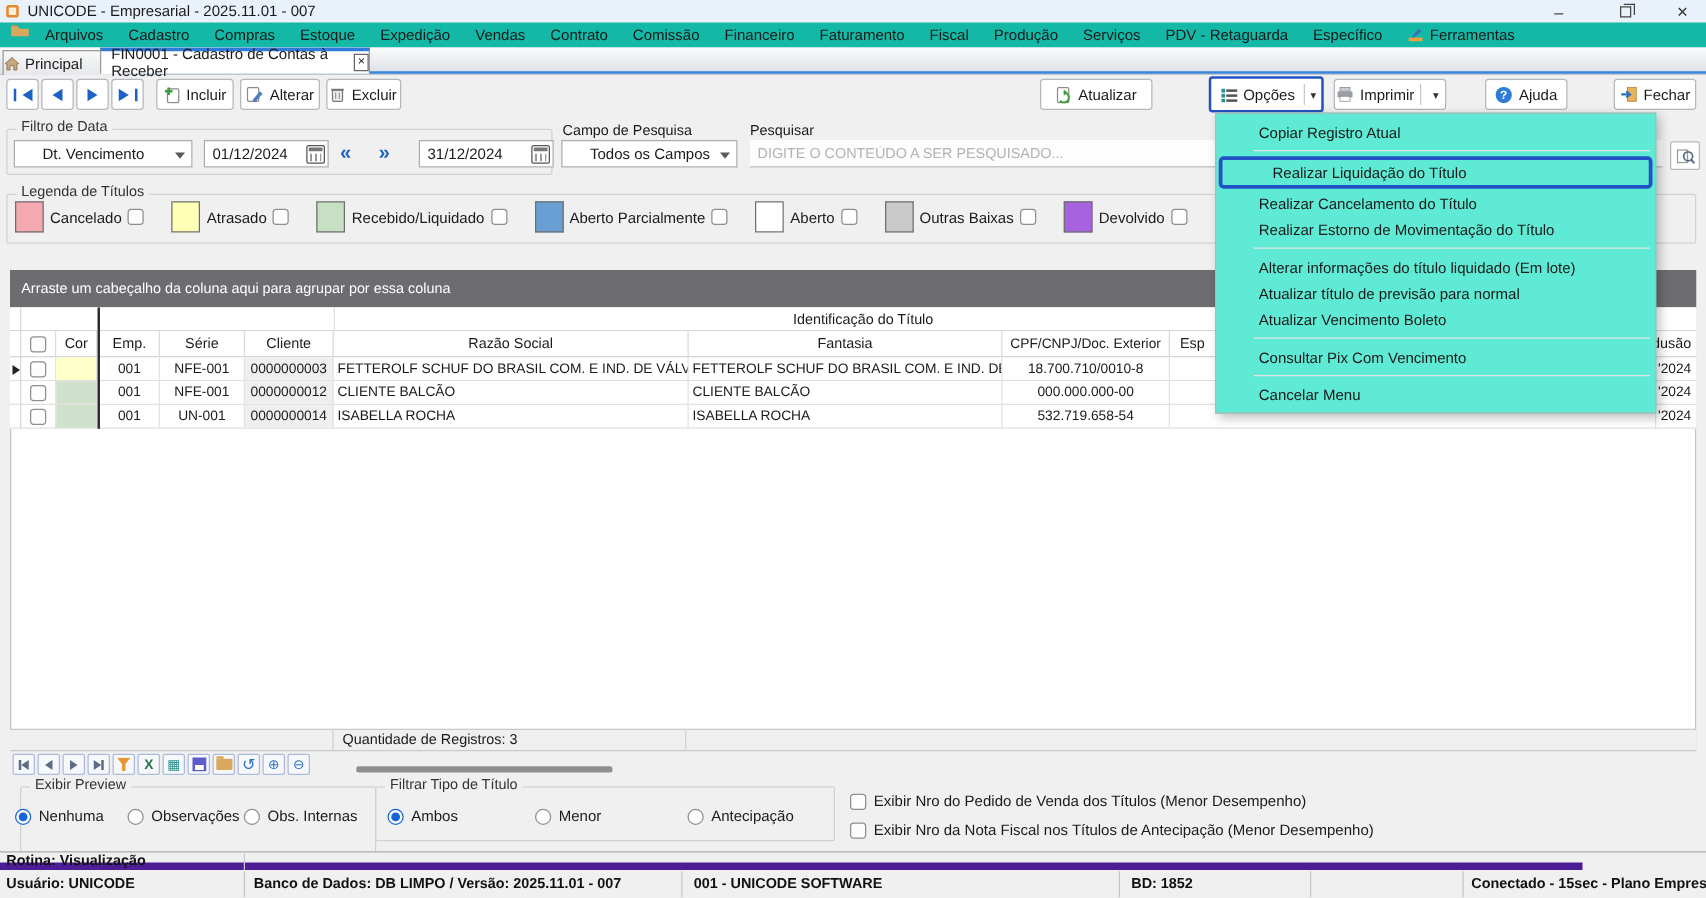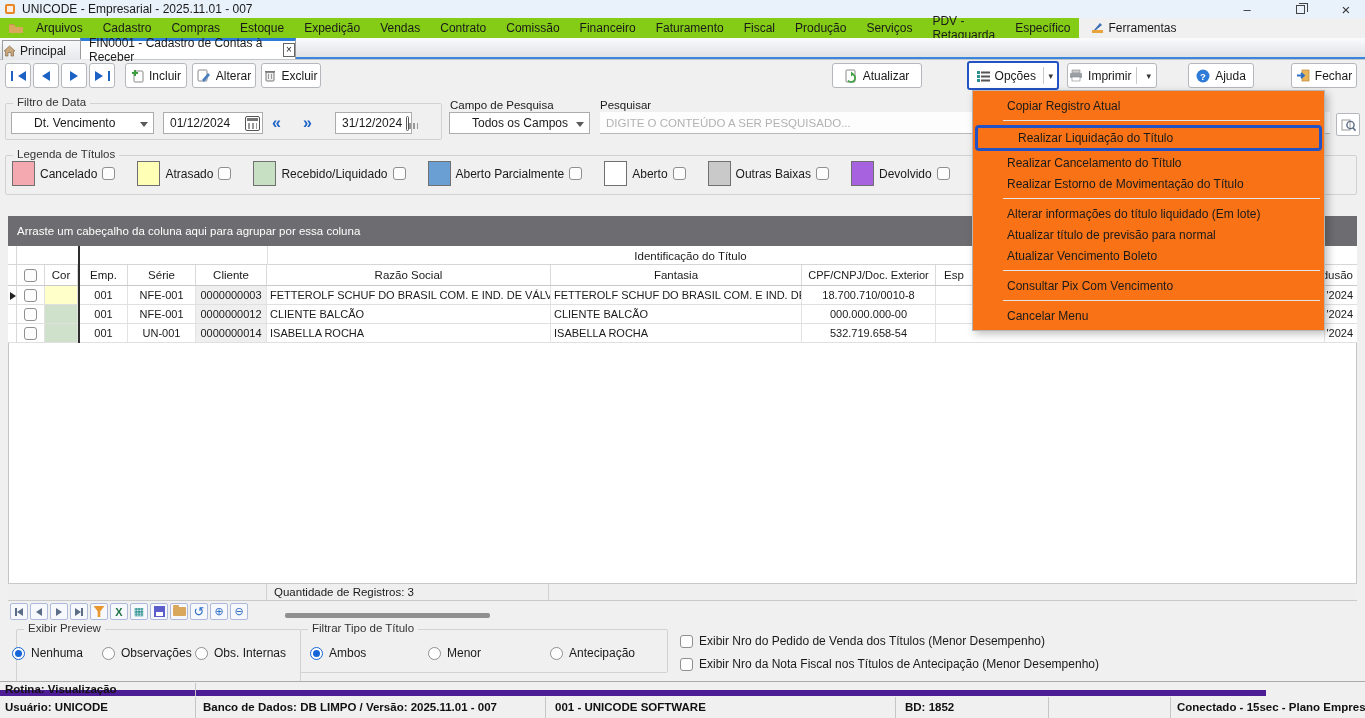--- a/index.html
+++ b/index.html
@@ -8,21 +8,21 @@
   .abs{position:absolute}
 
   
   .titlebar{position:absolute;left:0;top:0;width:1365px;height:18px;background:#e9f1fb;display:flex;align-items:center}
   .title-text{margin-left:6px;font-size:12px}
   .wbtn{position:absolute;top:0;height:18px;width:34px;display:flex;align-items:center;justify-content:center;font-size:13px;color:#333}
   .maxbox{width:9px;height:9px;border:1px solid #444;position:relative;background:#e9f1fb}
   .maxbox::before{content:"";position:absolute;left:2px;top:-3px;width:8px;height:8px;border:1px solid #444;border-bottom:none;border-left:none}
 
   
-  .menubar{position:absolute;left:0;top:18px;width:1079px;height:20px;background:#84cc16;display:flex;align-items:center;padding-left:6px}
+  .menubar{position:absolute;left:0;top:18px;width:1365px;height:20px;background:#14b8a6;display:flex;padding-left:6px}
   .mb-item{padding:0 10px;height:20px;display:flex;align-items:center;gap:4px;cursor:default}
 
   
   .tabstrip{position:absolute;left:0;top:38px;width:1365px;height:22px;background:linear-gradient(#fafbfc,#dcdfe4);border-bottom:1px solid #c2c6cb}
   .tab-blue-line{position:absolute;left:80px;top:57px;width:1285px;height:2px;background:#3a86dd}
   .tab{position:absolute;display:flex;align-items:center;font-size:12px}
   .tab-home{left:2px;top:40px;width:95px;height:20px;background:linear-gradient(#f7f8f9,#e6e8eb);border:1px solid #9b9b9b;border-bottom:none;gap:4px;padding-left:0}
   .tab-active{left:80px;top:38px;width:216px;height:21px;background:#fff;border:1px solid #9b9b9b;border-top:3px solid #2f7bd8;border-bottom:none;padding-left:8px;gap:6px}
   .tab-close{margin-left:4px;width:14px;height:14px;border:1px solid #666;display:flex;align-items:center;justify-content:center;font-size:10px;line-height:1;background:#fff}
 
@@ -103,21 +103,21 @@
   .radio.on::after{content:"";position:absolute;left:2px;top:2px;width:7px;height:7px;border-radius:50%;background:#1565d8}
   .opt{position:absolute;display:flex;align-items:center;gap:6px;white-space:nowrap}
 
   
   .statusbar{position:absolute;left:0;top:681px;width:1365px;height:37px;background:#f0f0f0;border-top:1px solid #ababab;font-size:11.5px}
   .st-row1{position:absolute;left:0;top:0;width:1266px;height:14px;border-bottom:6px solid #4c1d95}
   .st-vline{position:absolute;top:1px;width:1px;background:#c6c6c6}
   .st-text{position:absolute;white-space:nowrap;font-weight:600;color:#111}
 
   
-  .ctxmenu{position:absolute;left:972px;top:90px;width:353px;background:#f97316;border:1px solid #b5b5b5;box-shadow:3px 3px 8px rgba(0,0,0,.25);z-index:50;padding:4px 0}
+  .ctxmenu{position:absolute;left:972px;top:90px;width:353px;background:#5eead4;border:1px solid #b5b5b5;box-shadow:3px 3px 8px rgba(0,0,0,.25);z-index:50;padding:4px 0}
   .mi{height:21px;display:flex;align-items:center;padding-left:34px;font-size:12px;color:#1a1a1a;position:relative}
   .mi.hl{border:3px solid #2352c5;border-radius:4px;height:26px;margin:1px 2px;padding-left:40px}
   .msep{height:1px;background:#e4e4e4;margin:4px 4px 4px 30px}
   .subarr{position:absolute;right:12px;font-size:13px;color:#444}
   svg{display:block}
 </style>
 </head>
 <body>
 
 <div class="titlebar">
@@ -299,21 +299,21 @@
 <div class="sel" style="left:11px;top:112px;width:143px">
   <span>Dt. Vencimento</span>
     <span class="chev"></span>
 </div>
 <div class="datef" style="left:163px;top:112px;width:100px">
   <span>01/12/2024</span>
   <span class="calic"></span>
 </div>
 <span class="navdbl" style="left:272px"><span>«</span></span>
 <span class="navdbl" style="left:303px"><span>»</span></span>
-<div class="datef" style="left:335px;top:112px;width:77px">
+<div class="datef" style="left:335px;top:112px;width:108px">
   <span>31/12/2024</span>
   <span class="calic"></span>
 </div>
 
 <div class="abs" style="left:450px;top:99px;font-size:11.5px">Campo de Pesquisa</div>
 <div class="sel" style="left:449px;top:112px;width:141px">
   <span>Todos os Campos</span>
     <span class="chev"></span>
 </div>
 

